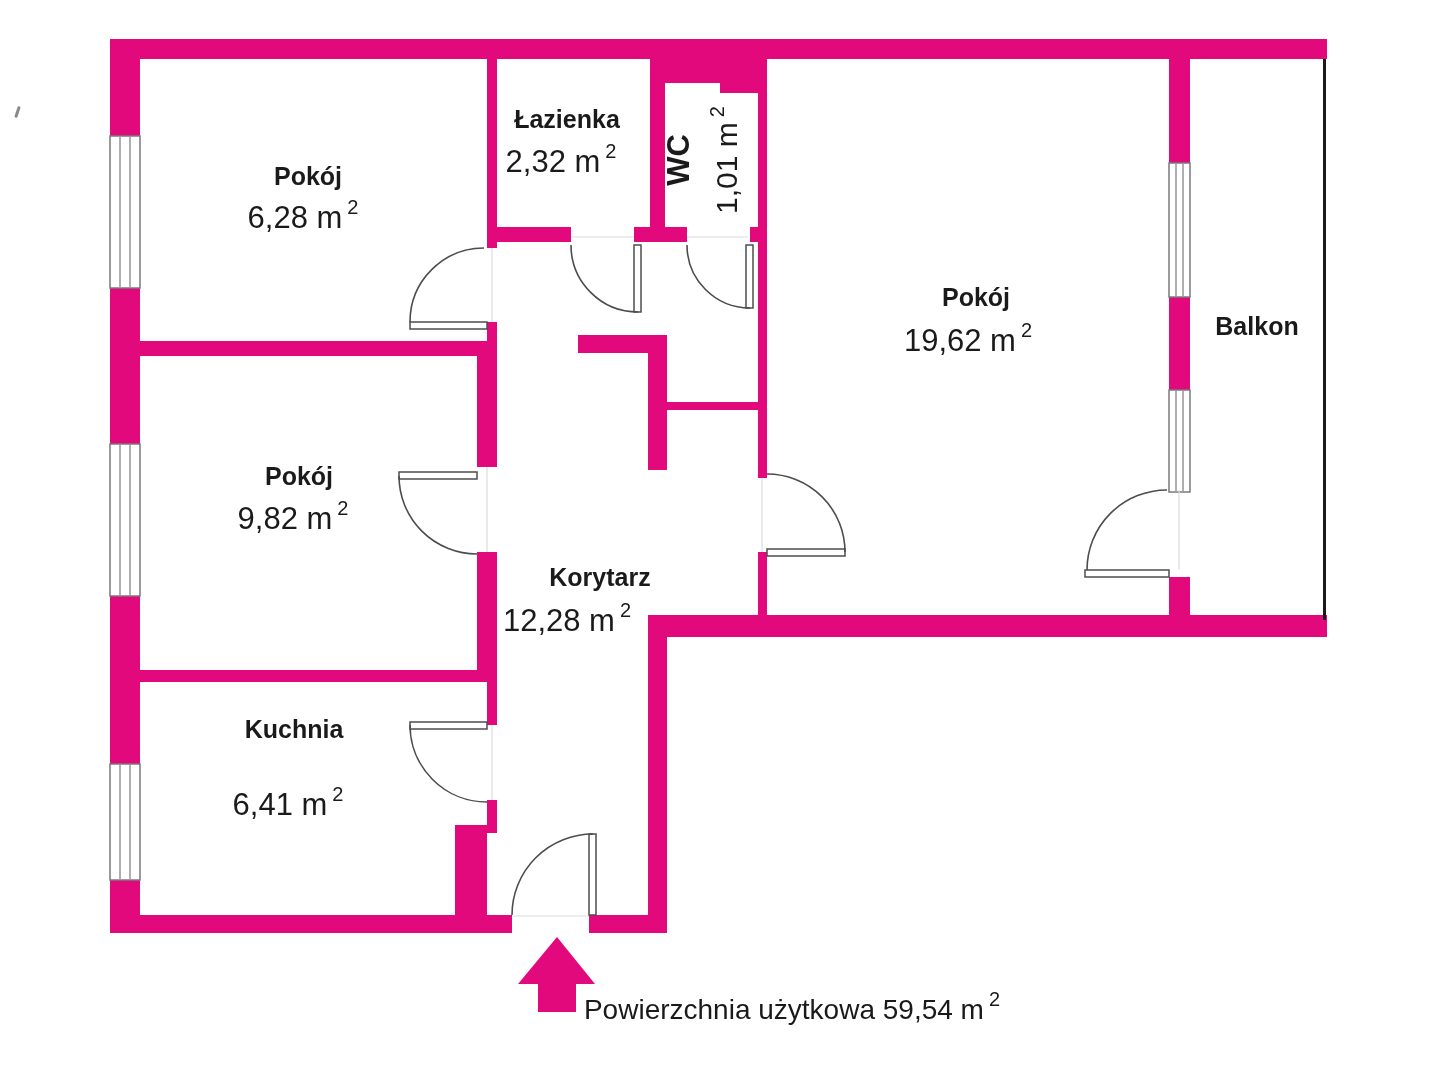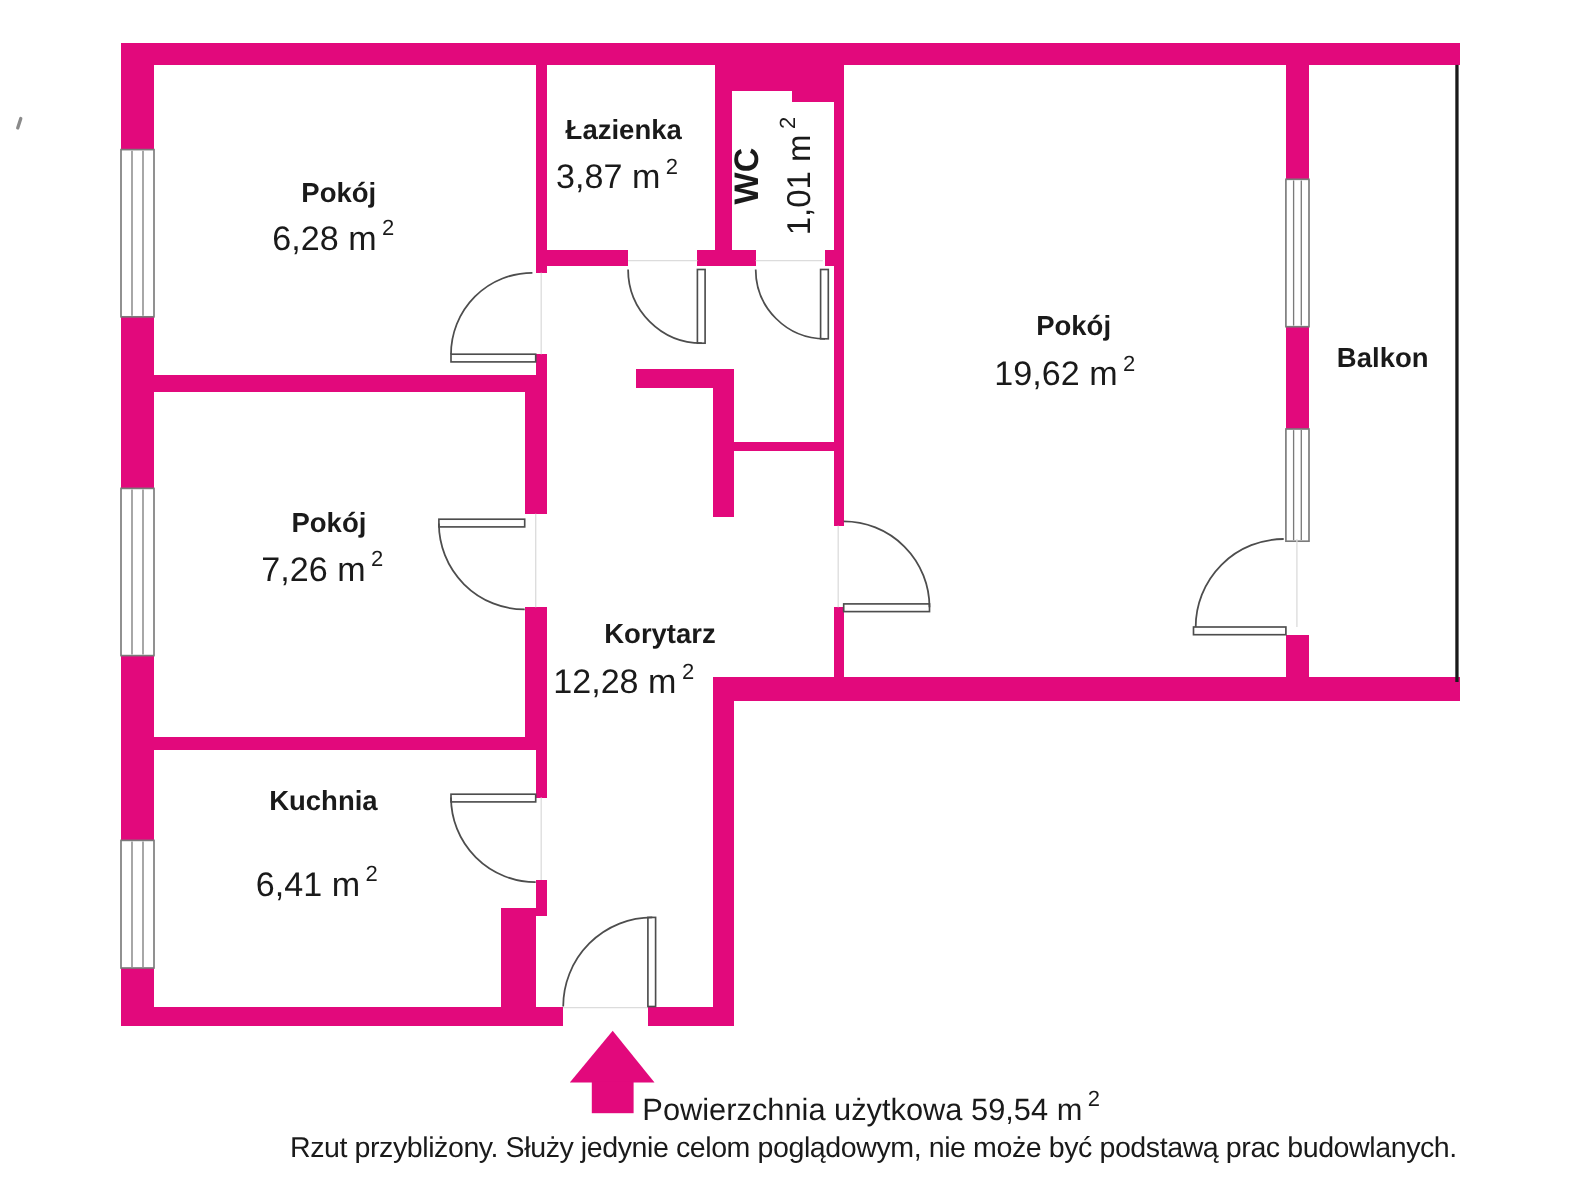--- a/index.html
+++ b/index.html
@@ -148,37 +148,36 @@
       <rect class="arrow" x="538" y="983" width="38" height="29"></rect>
     </g>
   </svg>
 
   <div class="speck"></div>
 
   <div class="lbl rname" style="left:308px;top:176px">Pokój</div>
   <div class="lbl rarea" style="left:303px;top:217px"><span>6,28 m</span><sup class="sq">2</sup></div>
 
   <div class="lbl rname" style="left:567px;top:119px">Łazienka</div>
-  <div class="lbl rarea" style="left:561px;top:161px"><span>3,87 m</span><sup class="sq">2</sup></div>
+  <div class="lbl rarea" style="left:561px;top:161px"><span>2,32 m</span><sup class="sq">2</sup></div>
 
   <div class="lbl wc-lbl" style="left:703px;top:160px">
     <div class="rname">WC</div>
     <div class="rarea"><span>1,01 m</span><sup class="sq">2</sup></div>
   </div>
 
   <div class="lbl rname" style="left:976px;top:297px">Pokój</div>
   <div class="lbl rarea" style="left:968px;top:340px"><span>19,62 m</span><sup class="sq">2</sup></div>
 
   <div class="lbl rname" style="left:1257px;top:326px">Balkon</div>
 
   <div class="lbl rname" style="left:299px;top:476px">Pokój</div>
-  <div class="lbl rarea" style="left:293px;top:518px"><span>7,26 m</span><sup class="sq">2</sup></div>
+  <div class="lbl rarea" style="left:293px;top:518px"><span>9,82 m</span><sup class="sq">2</sup></div>
 
   <div class="lbl rname" style="left:600px;top:577px">Korytarz</div>
   <div class="lbl rarea" style="left:567px;top:620px"><span>12,28 m</span><sup class="sq">2</sup></div>
 
   <div class="lbl rname" style="left:294px;top:729px">Kuchnia</div>
   <div class="lbl rarea" style="left:288px;top:804px"><span>6,41 m</span><sup class="sq">2</sup></div>
 
   <div class="lbl footer1" style="left:792px;top:1008px"><span>Powierzchnia użytkowa 59,54 m</span><sup class="sq">2</sup></div>
-  <div class="lbl footer2" style="left:794px;top:1043px">Rzut przybliżony. Służy jedynie celom poglądowym, nie może być podstawą prac budowlanych.</div>
 
 </div>
 
 </body></html>

